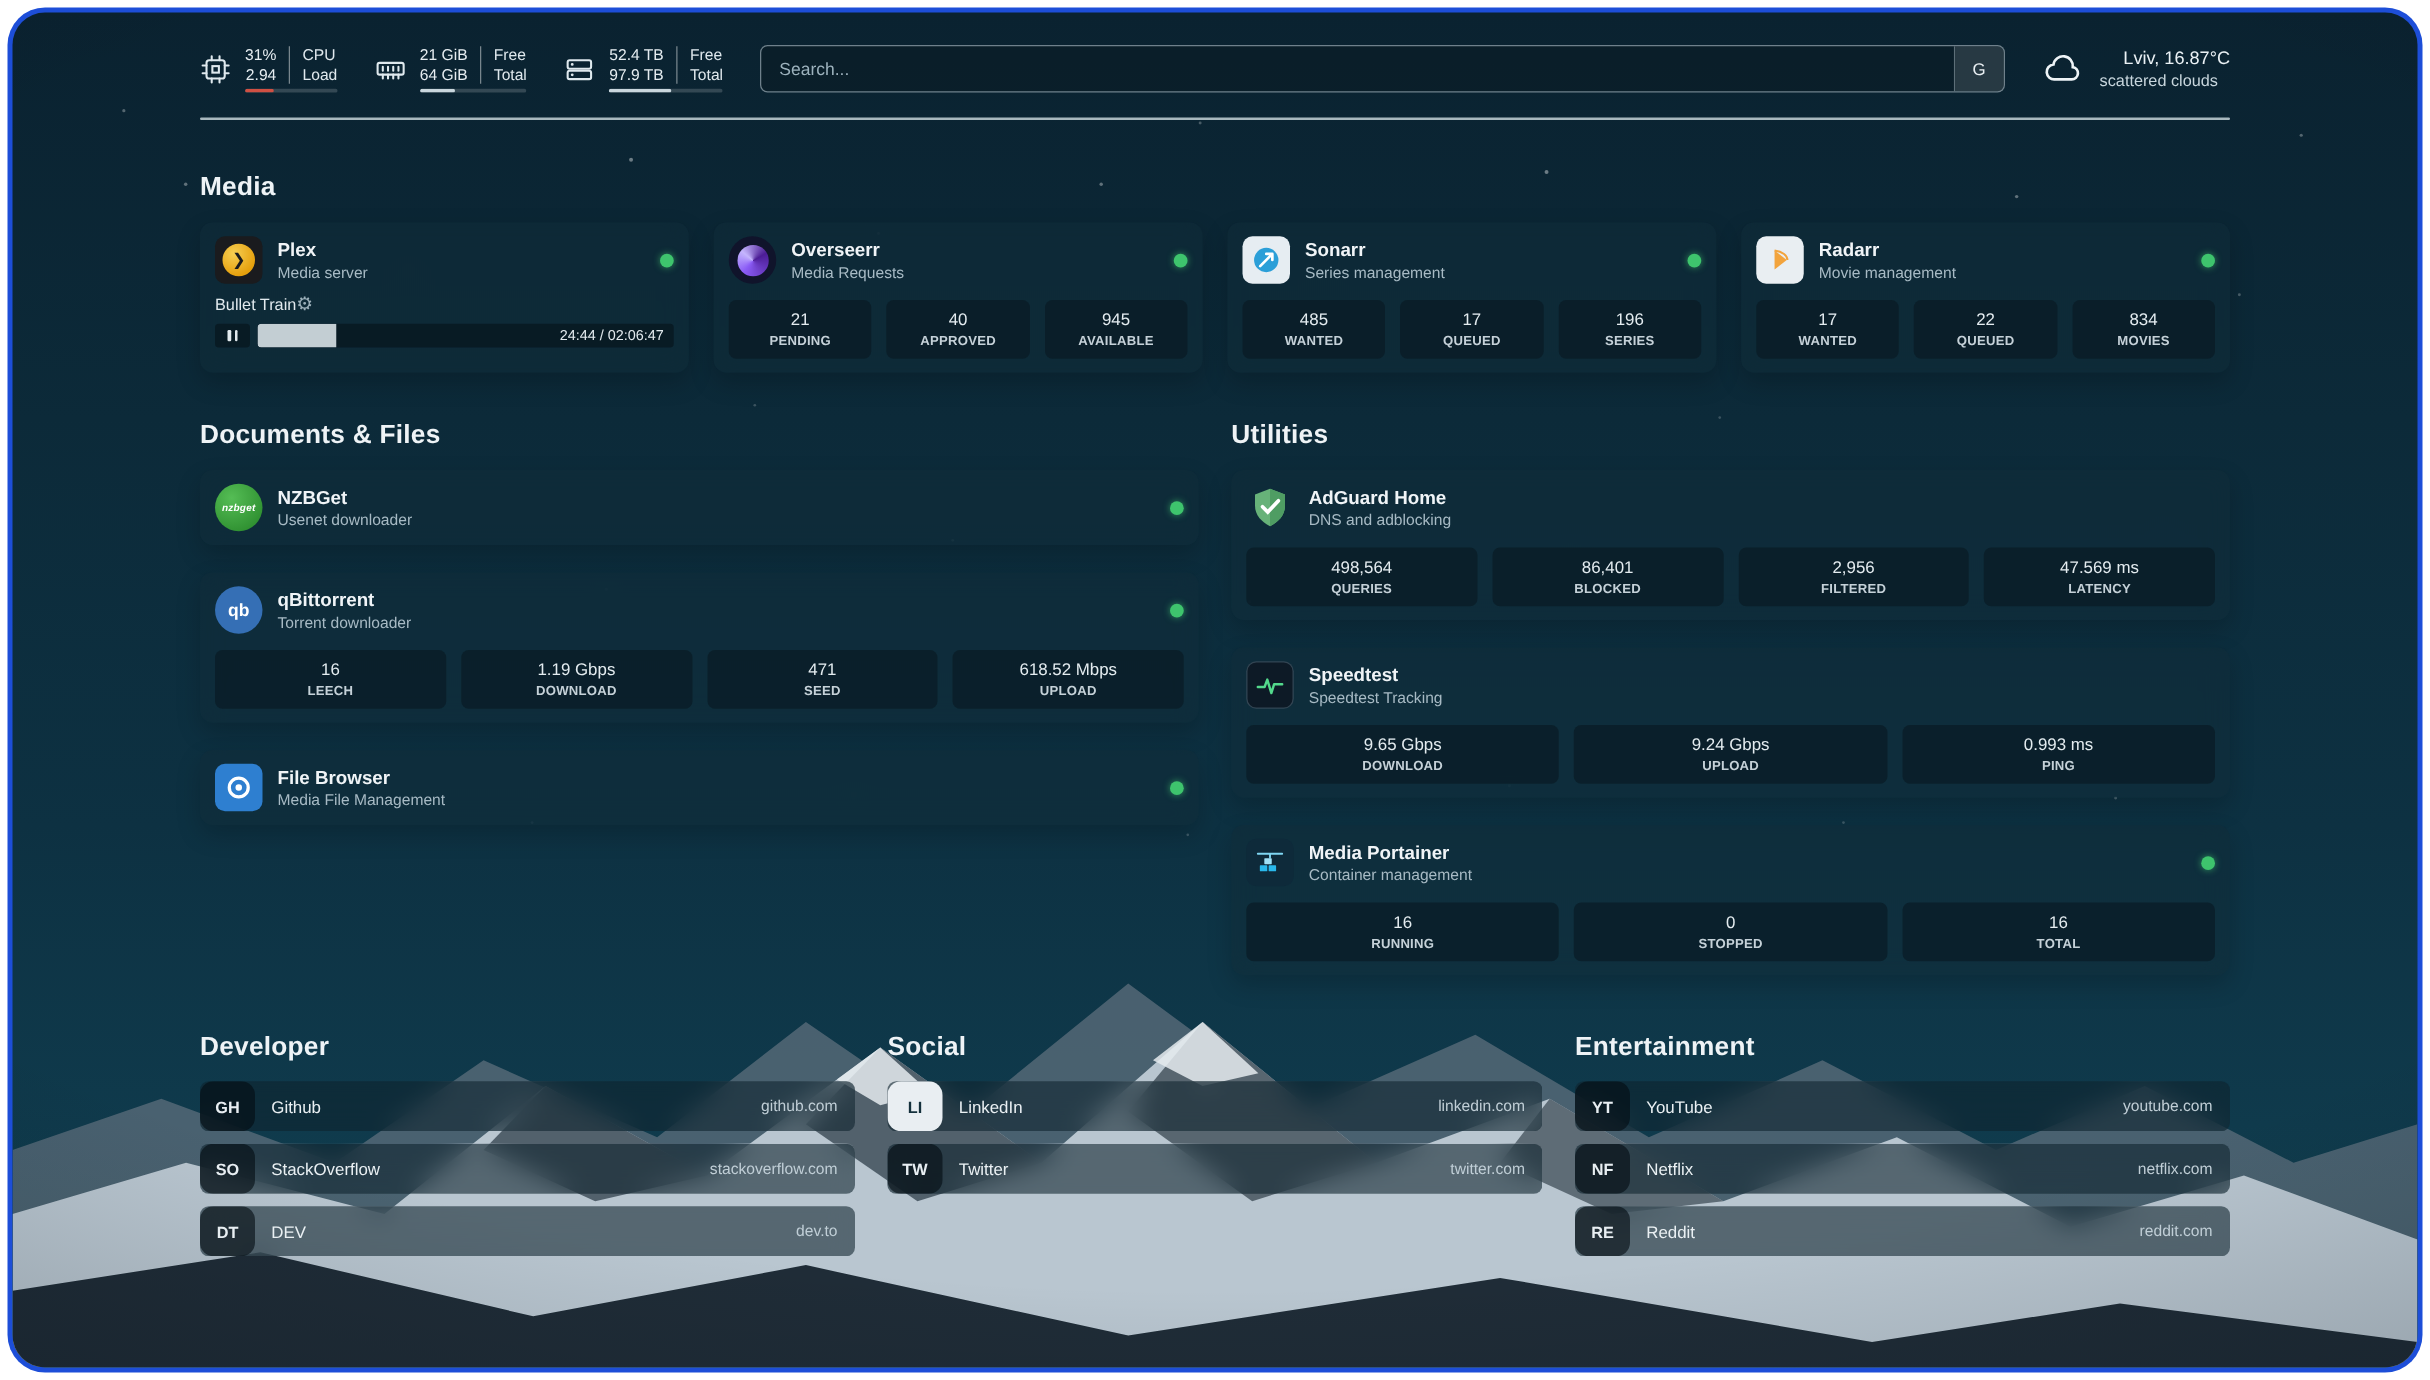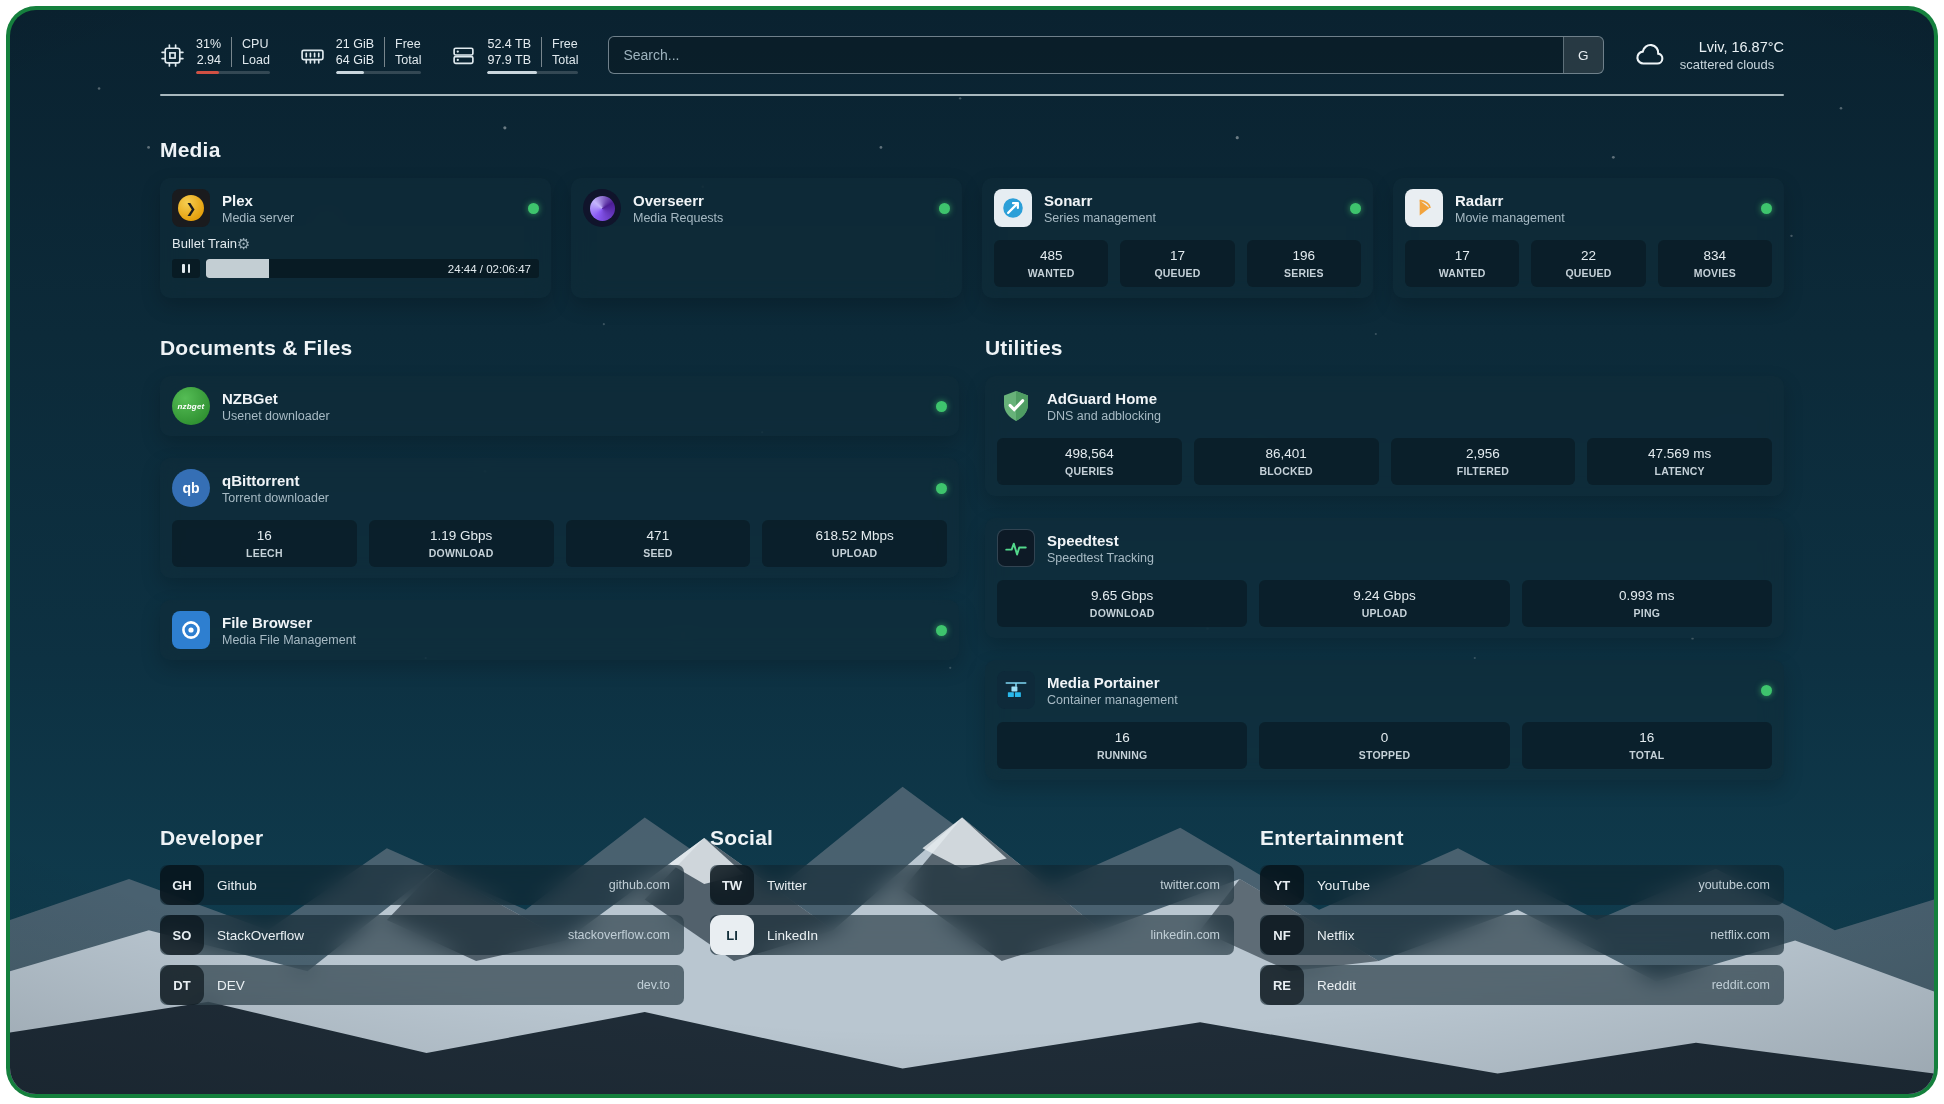--- a/index.html
+++ b/index.html
@@ -3,21 +3,21 @@
 <meta charset="utf-8">
 <style>
   * { margin:0; padding:0; box-sizing:border-box; }
   html,body { width:1944px; height:1104px; }
   body {
     background:#ffffff;
     font-family:"Liberation Sans","DejaVu Sans",sans-serif;
     position:relative; overflow:hidden;
     -webkit-font-smoothing:antialiased;
   }
-  .frame { position:absolute; inset:6px; border-radius:30px; background:#15803d; overflow:hidden; }
+  .frame { position:absolute; inset:6px; border-radius:30px; background:#1d4ed8; overflow:hidden; }
   .screen { position:absolute; inset:4px; border-radius:26px; overflow:hidden;
     background:linear-gradient(180deg,#0a2230 0%,#0c2a39 30%,#0d3142 60%,#0f3a4c 82%,#12424f 100%); }
   .stars, .mountains { position:absolute; pointer-events:none; }
   .stars { inset:0; width:100%; height:100%; }
   .mountains { left:0; right:0; bottom:0; width:100%; height:430px; }
   .vignette { position:absolute; inset:0; pointer-events:none;
     background:radial-gradient(120% 95% at 50% 42%, rgba(0,0,0,0) 55%, rgba(2,10,16,0.4) 100%); }
 
   .content { position:relative; height:100%; padding:26px 150px 24px; display:flex; flex-direction:column; }
 
@@ -304,20 +304,34 @@
             <div class="app-header">
               <div class="appicon icon-overseerr">
                   <span class="overseerr-swirl"></span>
                 </div>
               <div>
                 <div class="app-name">Overseerr</div>
                 <div class="app-desc">Media Requests</div>
               </div>
               <span class="dot" style="background:#3ec46d;box-shadow:0 0 6px rgba(62,196,109,.7)"></span>
             </div>
+            <div class="stats">
+              <div class="stat">
+                <div class="stat-value">21</div>
+                <div class="stat-label">PENDING</div>
+              </div>
+              <div class="stat">
+                <div class="stat-value">40</div>
+                <div class="stat-label">APPROVED</div>
+              </div>
+              <div class="stat">
+                <div class="stat-value">945</div>
+                <div class="stat-label">AVAILABLE</div>
+              </div>
+            </div>
           </div>
 
           <div class="card">
             <div class="app-header">
               <div class="appicon icon-sonarr">
                 <svg class="icon-svg" viewBox="0 0 24 24">
                   <circle cx="12" cy="12" r="9" fill="#2b9fd8"></circle>
                   <path d="M7.5 16.5L16.5 7.5M16.5 7.5h-4.5M16.5 7.5v4.5" stroke="#fff" stroke-width="2" fill="none" stroke-linecap="round"></path>
                 </svg>
               </div>
@@ -557,29 +571,29 @@
           <div class="bookmark">
             <span class="bm-icon" data-variant="dark">DT</span>
             <span class="bm-name">DEV</span>
             <span class="bm-url">dev.to</span>
           </div>
         </div>
 
         <div>
           <h2 class="section-title">Social</h2>
           <div class="bookmark">
+            <span class="bm-icon" data-variant="light">LI</span>
+            <span class="bm-name">LinkedIn</span>
+            <span class="bm-url">linkedin.com</span>
+          </div>
+          <div class="bookmark">
             <span class="bm-icon" data-variant="dark">TW</span>
             <span class="bm-name">Twitter</span>
             <span class="bm-url">twitter.com</span>
           </div>
-          <div class="bookmark">
-            <span class="bm-icon" data-variant="light">LI</span>
-            <span class="bm-name">LinkedIn</span>
-            <span class="bm-url">linkedin.com</span>
-          </div>
         </div>
 
         <div>
           <h2 class="section-title">Entertainment</h2>
           <div class="bookmark">
             <span class="bm-icon" data-variant="dark">YT</span>
             <span class="bm-name">YouTube</span>
             <span class="bm-url">youtube.com</span>
           </div>
           <div class="bookmark">

